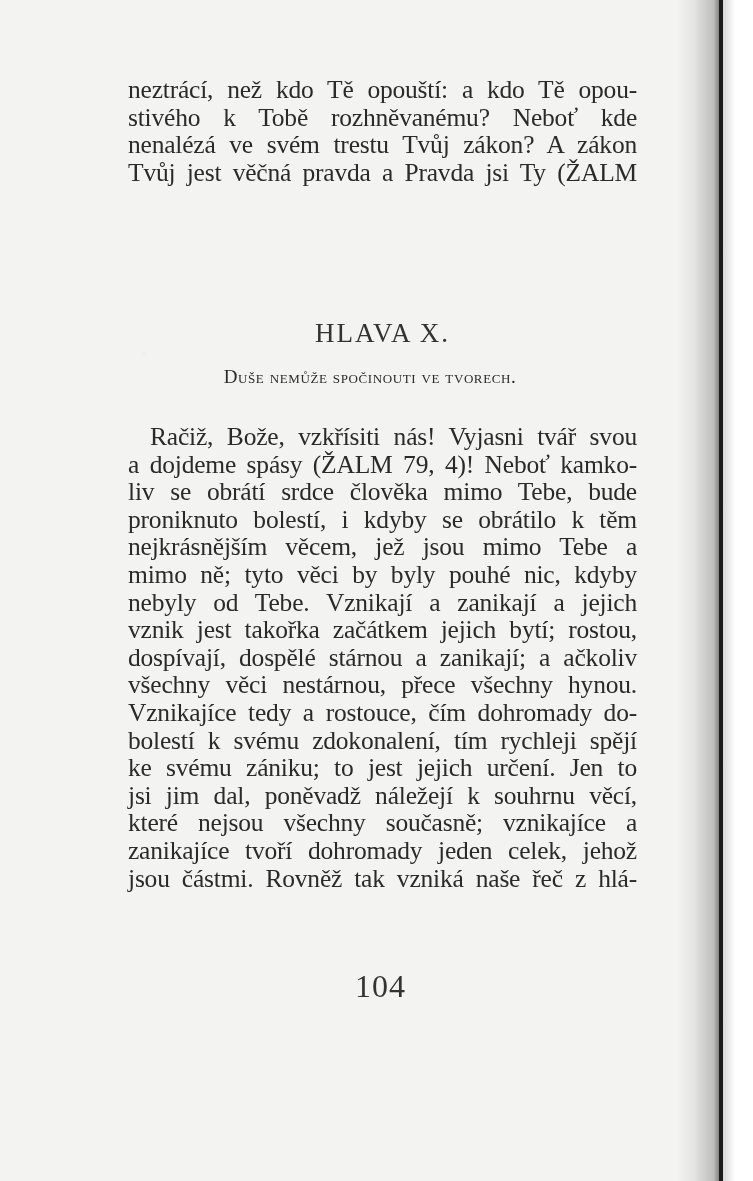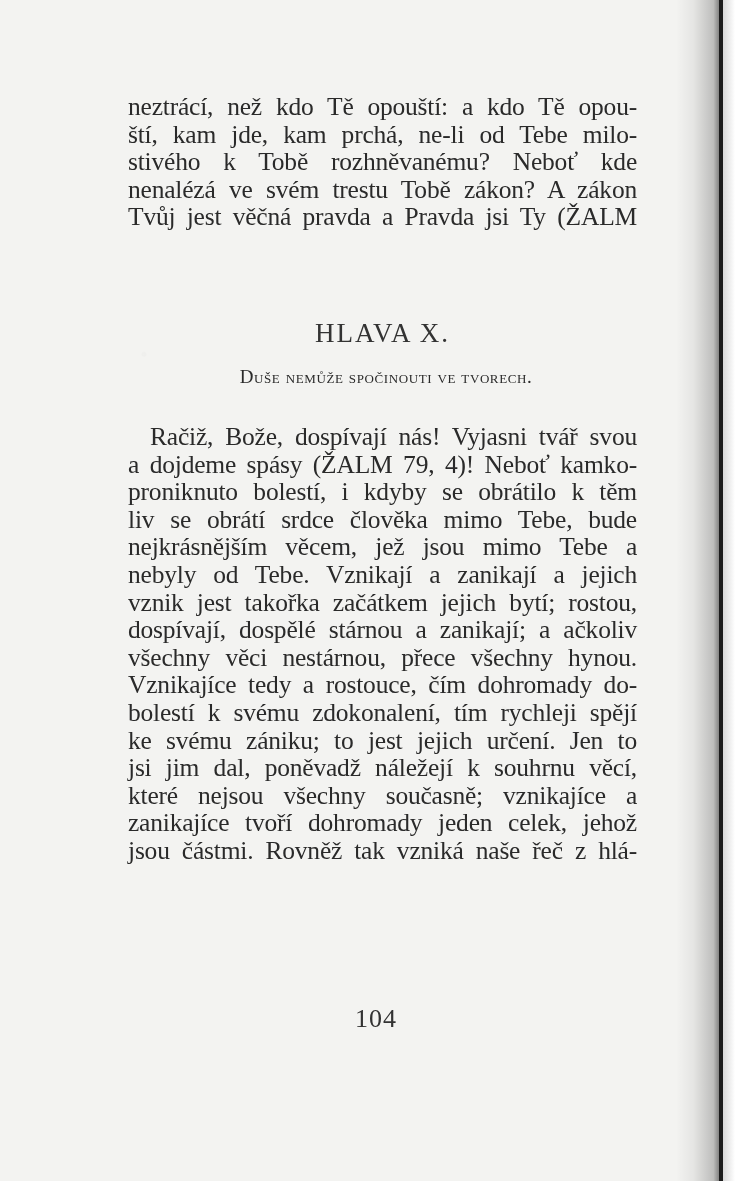--- a/index.html
+++ b/index.html
@@ -31,63 +31,63 @@
       background: linear-gradient(to right, #d8d8d8, #ffffff 40%);
     }
     .text-block {
       position: absolute; left: 128px; width: 509px;
       font-size: 25.5px; line-height: 27.6px;
       text-align: justify; text-align-last: justify;
       letter-spacing: -0.2px;
     }
     .line { display: block; white-space: nowrap; text-align: justify; text-align-last: justify; height: 27.6px; }
     .line.last { text-align-last: left; }
-    #top-block { top: 93px; }
+    #top-block { top: 76px; }
     #body-block { top: 423px; }
     .chapter-title {
       position: absolute; top: 318px; left: 0; width: 753px; padding-left: 7px;
       text-align: center; font-size: 27px; letter-spacing: 2px; color: #333;
     }
     .chapter-title span { display:inline-block; margin-left: -2px; }
     .chapter-subtitle {
-      position: absolute; top: 366px; left: 174px; width: 424px;
+      position: absolute; top: 366px; left: 158px; width: 424px;
       text-align: center; font-size: 19px; font-variant: small-caps;
       letter-spacing: 0.6px; white-space: nowrap; color: #2a2a2a;
     }
     .page-number {
-      position: absolute; top: 1004px; left: 355px; width: 42px;
-      text-align: right; font-size: 26px; letter-spacing: 1px; color: #333;
+      position: absolute; top: 968px; left: 355px; width: 42px;
+      text-align: right; font-size: 32px; letter-spacing: 1px; color: #333;
     }
     .indent { padding-left: 22px; }
   </style>
 </head>
 <body>
 
 <div class="page"></div>
 <div class="gutter-shadow"></div>
 <div class="page-edge"></div>
 <div class="beyond"></div>
 
 <div class="text-block" id="top-block">
   <span class="line">neztrácí, než kdo Tě opouští: a kdo Tě opou-</span>
-  <span class="line">ští, kam jde, kam prchá, ne-li od Tebe milo-</span>
   <span class="line">stivého k Tobě rozhněvanému? Neboť kde</span>
-  <span class="line">nenalézá ve svém trestu Tobě zákon? A zákon</span>
+  <span class="line">nenalézá ve svém trestu Tvůj zákon? A zákon</span>
   <span class="line">Tvůj jest věčná pravda a Pravda jsi Ty (ŽALM</span>
 </div>
 
 <div class="chapter-title"><span>HLAVA X.</span></div>
 <div class="chapter-subtitle">Duše nemůže spočinouti ve tvorech.</div>
 
 <div class="text-block" id="body-block">
-  <span class="line indent">Račiž, Bože, dospívají nás! Vyjasni tvář svou</span>
+  <span class="line indent">Račiž, Bože, vzkřísiti nás! Vyjasni tvář svou</span>
   <span class="line">a dojdeme spásy (ŽALM 79, 4)! Neboť kamko-</span>
+  <span class="line">liv se obrátí srdce člověka mimo Tebe, bude</span>
   <span class="line">proniknuto bolestí, i kdyby se obrátilo k těm</span>
-  <span class="line">liv se obrátí srdce člověka mimo Tebe, bude</span>
   <span class="line">nejkrásnějším věcem, jež jsou mimo Tebe a</span>
+  <span class="line">mimo ně; tyto věci by byly pouhé nic, kdyby</span>
   <span class="line">nebyly od Tebe. Vznikají a zanikají a jejich</span>
   <span class="line">vznik jest takořka začátkem jejich bytí; rostou,</span>
   <span class="line">dospívají, dospělé stárnou a zanikají; a ačkoliv</span>
   <span class="line">všechny věci nestárnou, přece všechny hynou.</span>
   <span class="line">Vznikajíce tedy a rostouce, čím dohromady do-</span>
   <span class="line">bolestí k svému zdokonalení, tím rychleji spějí</span>
   <span class="line">ke svému zániku; to jest jejich určení. Jen to</span>
   <span class="line">jsi jim dal, poněvadž náležejí k souhrnu věcí,</span>
   <span class="line">které nejsou všechny současně; vznikajíce a</span>
   <span class="line">zanikajíce tvoří dohromady jeden celek, jehož</span>

